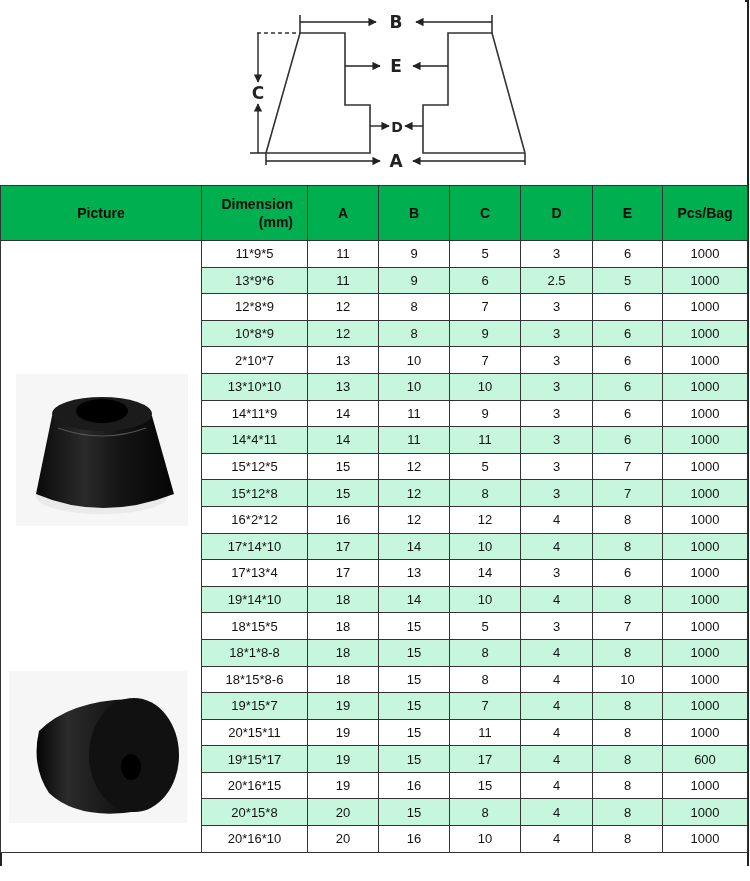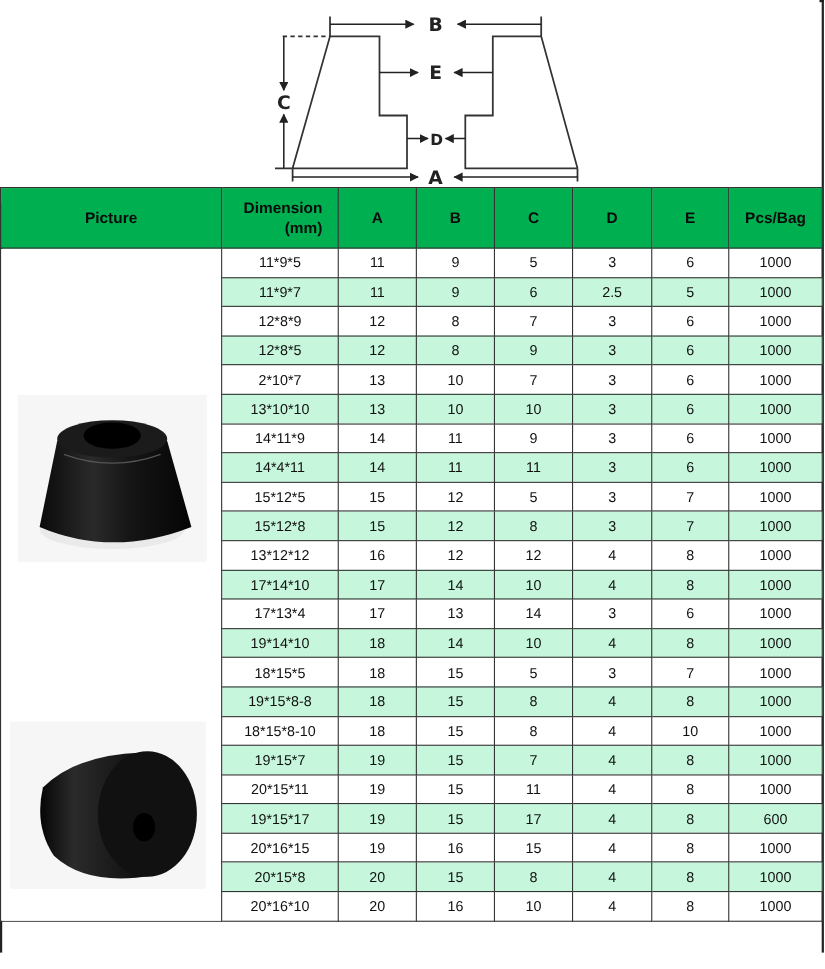--- a/index.html
+++ b/index.html
@@ -2,21 +2,21 @@
 <html><head>
 <meta charset="utf-8">
 <style>
   html, body { margin: 0; padding: 0; background: #ffffff; }
   body { width: 750px; height: 881px; position: relative; overflow: hidden;
          font-family: "Liberation Sans", "DejaVu Sans", sans-serif; }
   .frame { position: absolute; left: 0; top: 0; width: 745px; height: 864px;
            border: 2px solid #222; border-bottom: none; box-sizing: content-box; }
   .diagram { position: absolute; left: 0; top: 0; width: 745px; height: 185px; background:#fff; }
   .diagram svg { position: absolute; left: 0; top: 0; }
-  table.spec { position: absolute; left: 0; top: 170px; border-collapse: collapse;
+  table.spec { position: absolute; left: 0; top: 185px; border-collapse: collapse;
                table-layout: fixed; width: 747px; padding-left: 37px; }
   table.spec th, table.spec td { border: 1.5px solid #333; text-align: center;
                font-size: 13px; color: #111; padding: 0; }
   table.spec th { background: #00b050; font-weight: bold; font-size: 14px; height: 54px;
                line-height: 18px; color: #0a0a0a; }
   table.spec td { height: 25.6px; }
   table.spec tr.alt td.d { background: #c6f7dc; }
   td.pic { background: #ffffff; vertical-align: top; position: relative; }
   .prod { position: absolute; background: #f6f6f6; }
   .prod1 { left: 15px; top: 133px; width: 172px; height: 152px; }
@@ -135,39 +135,39 @@
       </td>
     <td class="d">11*9*5</td>
         <td class="d">11</td>
         <td class="d">9</td>
         <td class="d">5</td>
         <td class="d">3</td>
         <td class="d">6</td>
         <td class="d">1000</td>
       </tr>
   <tr class="alt">
-        <td class="d">11*9*7</td>
+        <td class="d">13*9*6</td>
         <td class="d">11</td>
         <td class="d">9</td>
         <td class="d">6</td>
         <td class="d">2.5</td>
         <td class="d">5</td>
         <td class="d">1000</td>
       </tr>
       <tr>
         <td class="d">12*8*9</td>
         <td class="d">12</td>
         <td class="d">8</td>
         <td class="d">7</td>
         <td class="d">3</td>
         <td class="d">6</td>
         <td class="d">1000</td>
       </tr>
       <tr class="alt">
-        <td class="d">12*8*5</td>
+        <td class="d">10*8*9</td>
         <td class="d">12</td>
         <td class="d">8</td>
         <td class="d">9</td>
         <td class="d">3</td>
         <td class="d">6</td>
         <td class="d">1000</td>
       </tr>
       <tr>
         <td class="d">2*10*7</td>
         <td class="d">13</td>
@@ -216,21 +216,21 @@
       <tr class="alt">
         <td class="d">15*12*8</td>
         <td class="d">15</td>
         <td class="d">12</td>
         <td class="d">8</td>
         <td class="d">3</td>
         <td class="d">7</td>
         <td class="d">1000</td>
       </tr>
       <tr>
-        <td class="d">13*12*12</td>
+        <td class="d">16*2*12</td>
         <td class="d">16</td>
         <td class="d">12</td>
         <td class="d">12</td>
         <td class="d">4</td>
         <td class="d">8</td>
         <td class="d">1000</td>
       </tr>
       <tr class="alt">
         <td class="d">17*14*10</td>
         <td class="d">17</td>
@@ -261,30 +261,30 @@
       <tr>
         <td class="d">18*15*5</td>
         <td class="d">18</td>
         <td class="d">15</td>
         <td class="d">5</td>
         <td class="d">3</td>
         <td class="d">7</td>
         <td class="d">1000</td>
       </tr>
       <tr class="alt">
-        <td class="d">19*15*8-8</td>
+        <td class="d">18*1*8-8</td>
         <td class="d">18</td>
         <td class="d">15</td>
         <td class="d">8</td>
         <td class="d">4</td>
         <td class="d">8</td>
         <td class="d">1000</td>
       </tr>
       <tr>
-        <td class="d">18*15*8-10</td>
+        <td class="d">18*15*8-6</td>
         <td class="d">18</td>
         <td class="d">15</td>
         <td class="d">8</td>
         <td class="d">4</td>
         <td class="d">10</td>
         <td class="d">1000</td>
       </tr>
       <tr class="alt">
         <td class="d">19*15*7</td>
         <td class="d">19</td>

